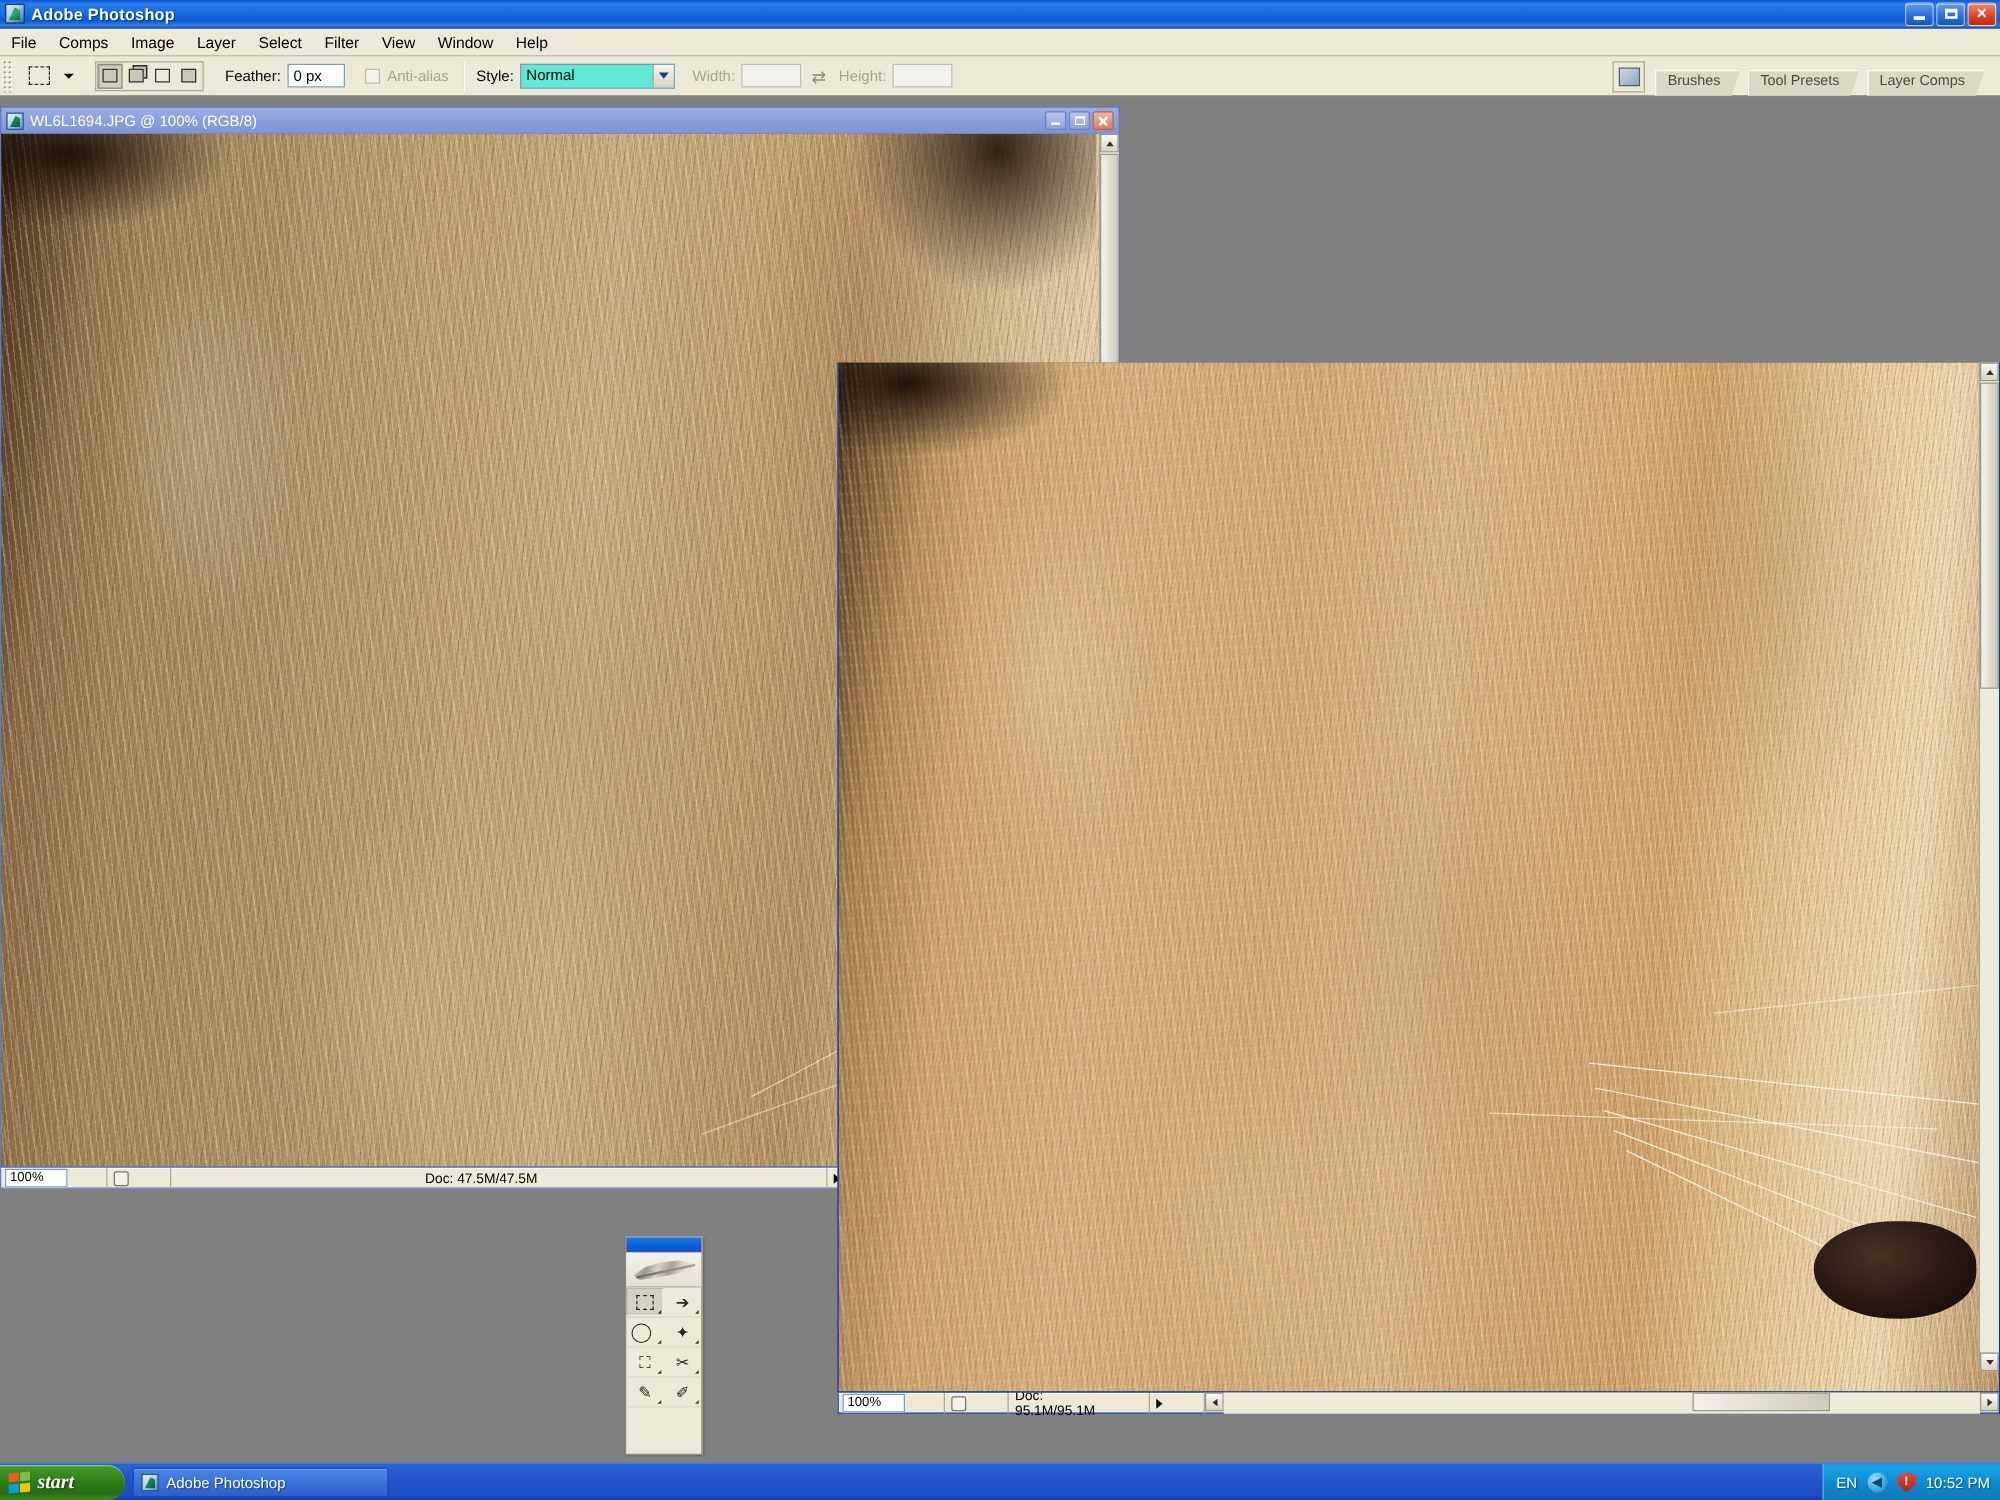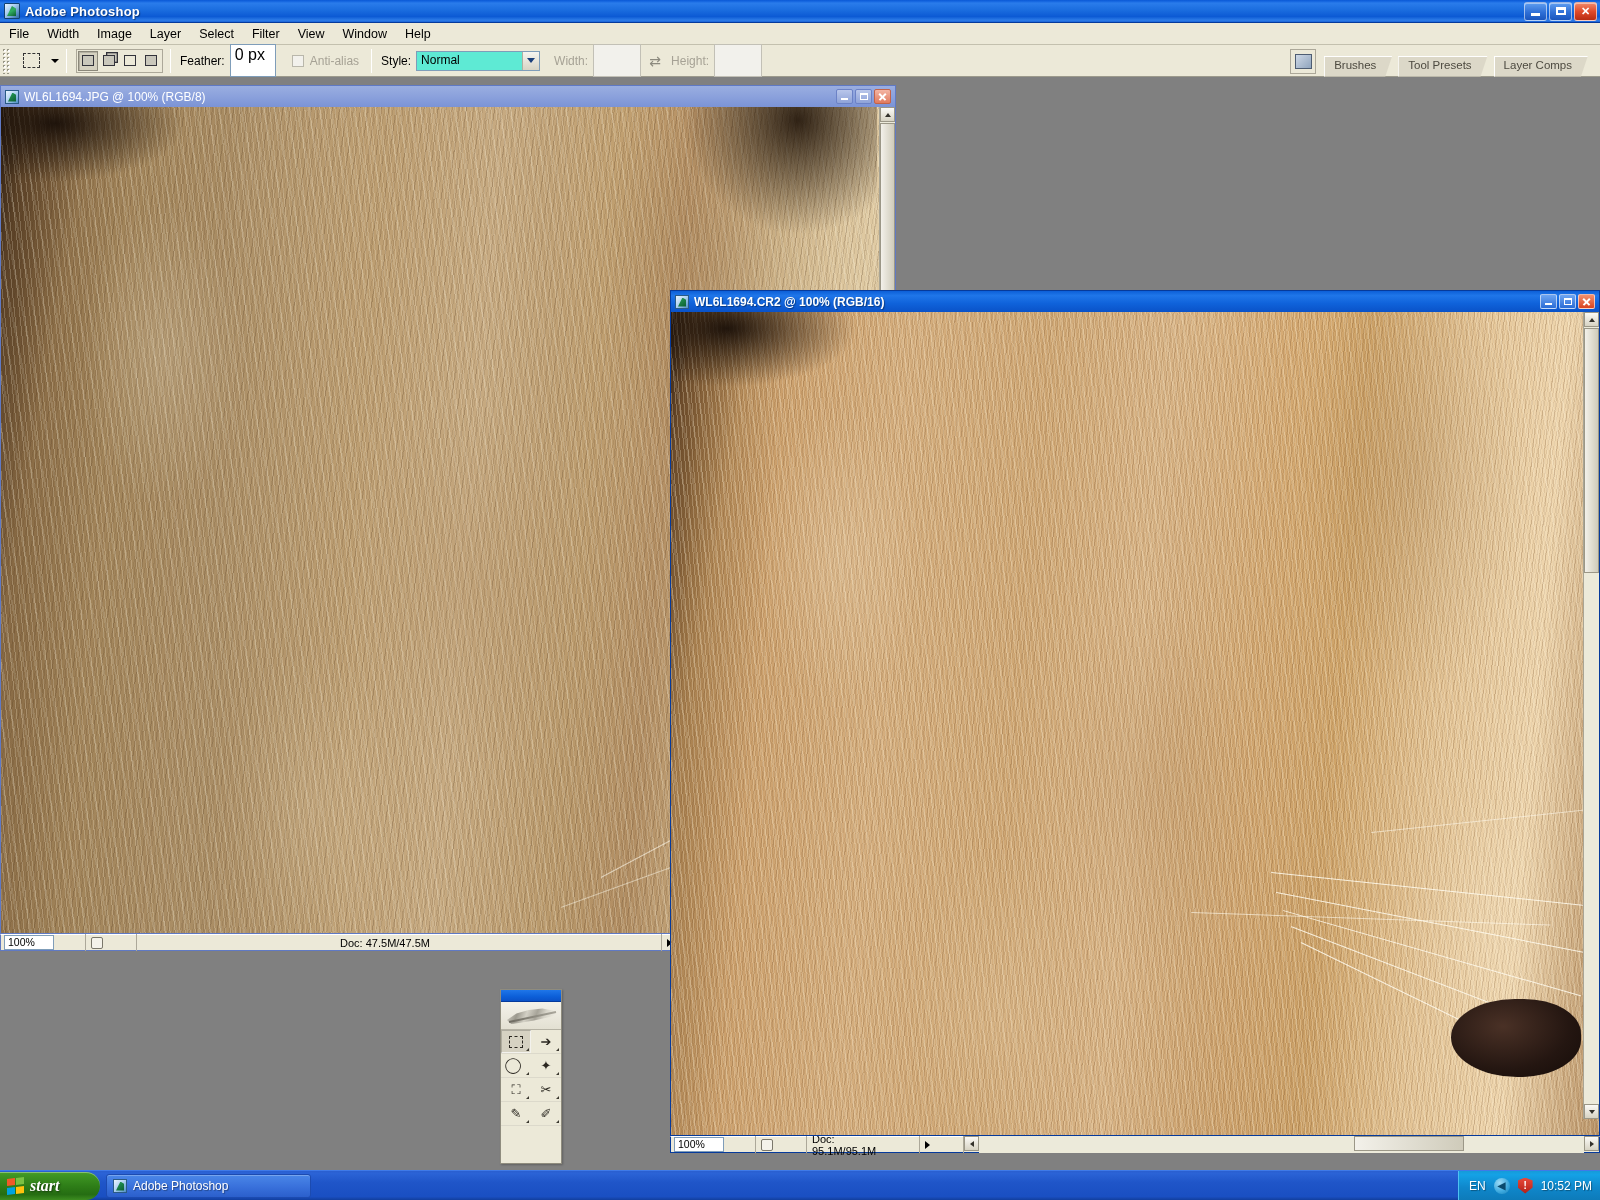--- a/index.html
+++ b/index.html
@@ -85,21 +85,21 @@
   }
   .seg-group { display:flex; border:1px solid #aca899; background:#ece9d8; margin-left:2px; padding:1px; gap:1px; }
   .seg-btn { width:20px;height:20px;display:flex;align-items:center;justify-content:center;background:#ece9d8; }
   .seg-btn.active { background:#d5d1c0; border:1px solid #8b887a; box-shadow: inset 1px 1px 0 rgba(0,0,0,.15); }
   .seg-glyph { width:12px;height:11px;border:1.3px solid #33333b; background:#c9c7bb; }
   .seg-glyph.g2 { box-shadow: 3px -3px 0 -1.3px #c9c7bb, 3px -3px 0 0 #33333b; }
   .seg-glyph.g3 { border-style: solid; background: transparent; box-shadow: inset 0 0 0 0 #000; }
   .opt-label { font-size: 12px; color:#000; margin:0 5px 0 2px; }
   .opt-label.dim { color:#a6a295; }
   .txtfield {
-    height: 33px; border: 1px solid #7f9db9; background:#fff; font-size:16px;
+    height: 19px; border: 1px solid #7f9db9; background:#fff; font-size:12px;
     padding: 1px 4px; line-height:17px; color:#000;
   }
   .txtfield.dim { background:#f2f1ec; border-color:#c2c0b6; color:#b3b0a4; }
   .chk { width:12px;height:12px;border:1px solid #b9b7ab;background:#f2f1ec;margin-right:4px; }
   .selwrap { position:relative; display:inline-flex; }
   .selbox {
     width: 124px; height: 20px; border:1px solid #7f9db9; background:#5eead4;
     font-size:12px; padding:1px 20px 1px 4px; line-height:17px; display:flex; align-items:center;
   }
   .selarrow {
@@ -348,21 +348,21 @@
       </div>
     <div class="xpbtn max">
         <i class="gl-max"></i>
       </div>
     <div class="xpbtn close">✕</div>
   </div>
 </div>
 
 <div id="menubar">
   <div class="menu-item">File</div>
-  <div class="menu-item">Width</div>
+  <div class="menu-item">Comps</div>
   <div class="menu-item">Image</div>
   <div class="menu-item">Layer</div>
   <div class="menu-item">Select</div>
   <div class="menu-item">Filter</div>
   <div class="menu-item">View</div>
   <div class="menu-item">Window</div>
   <div class="menu-item">Help</div>
 </div>
 
 <div id="optionsbar">
@@ -518,35 +518,20 @@
       <div class="tb-cell">
           <span class="ti">✎</span>
         </div>
       <div class="tb-cell">
           <span class="ti">✐</span>
         </div>
     </div>
   </div>
 
   <div class="docwin active" id="win-cr2" style="left:670px; top:213px; width:930px; height:880px;">
-    <div class="tbar">
-      <span class="doc-icon"></span>
-      <span class="doc-title">WL6L1694.CR2 @ 100% (RGB/16)</span>
-      <div class="doc-btns">
-        <div class="dbtn">
-            <i class="i-min"></i>
-          </div>
-        <div class="dbtn">
-            <i class="i-max"></i>
-          </div>
-        <div class="dbtn close">
-            <i class="i-close"></i>
-          </div>
-      </div>
-    </div>
 
     <div class="canvas-frame" style="height:824px;">
       <div class="fur fur-cr2">
         <div class="fur-base"></div>
         <div class="fur-strands"></div>
         <div class="fur-mottle"></div>
         <div class="fur-dark-top"></div>
 
         <div class="whiskers">
           <div class="whisker" style="left:600px; top:560px; width:330px; transform:rotate(6deg);"></div>

